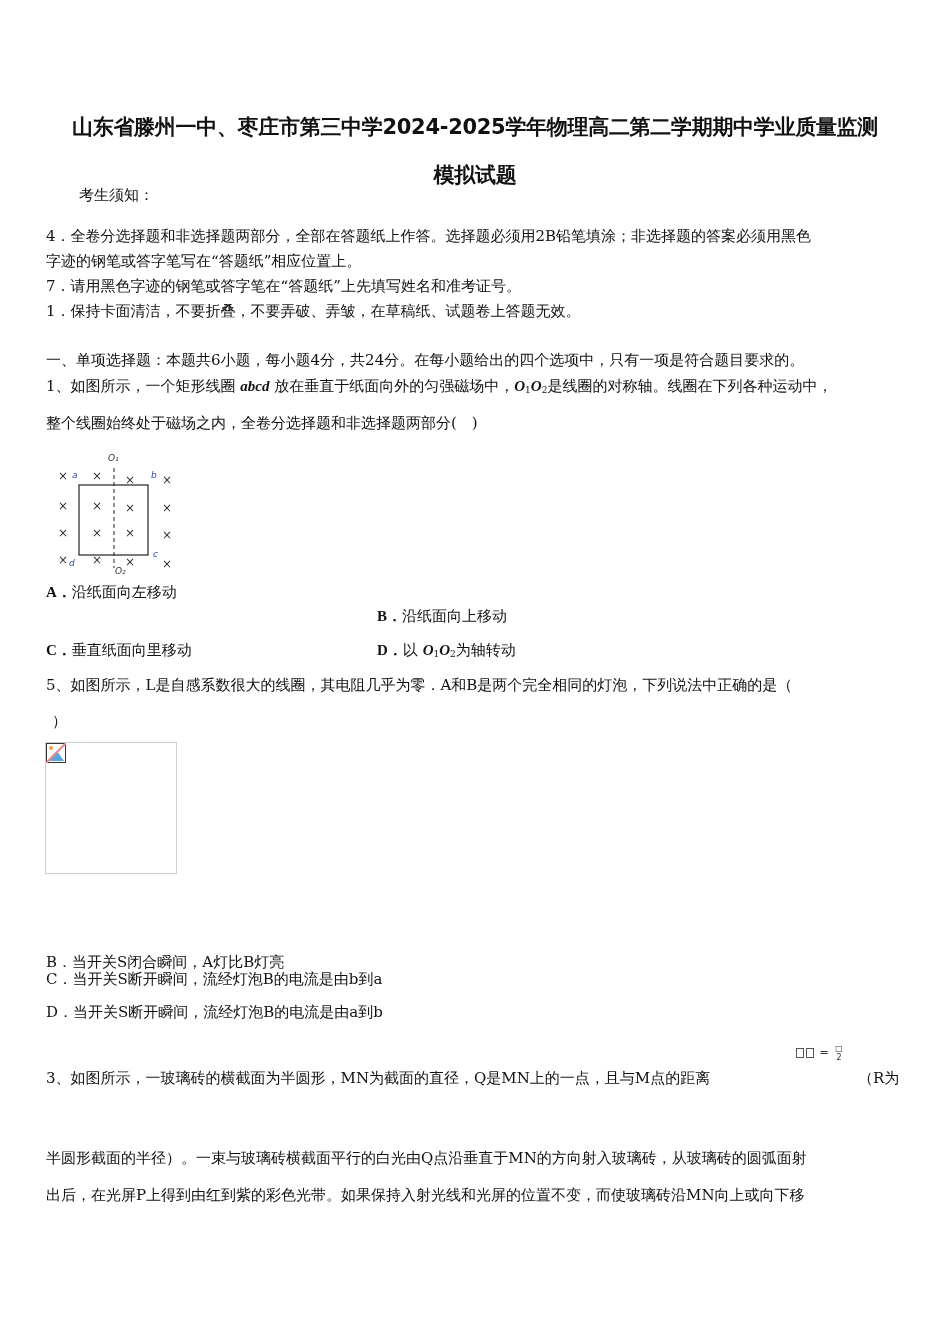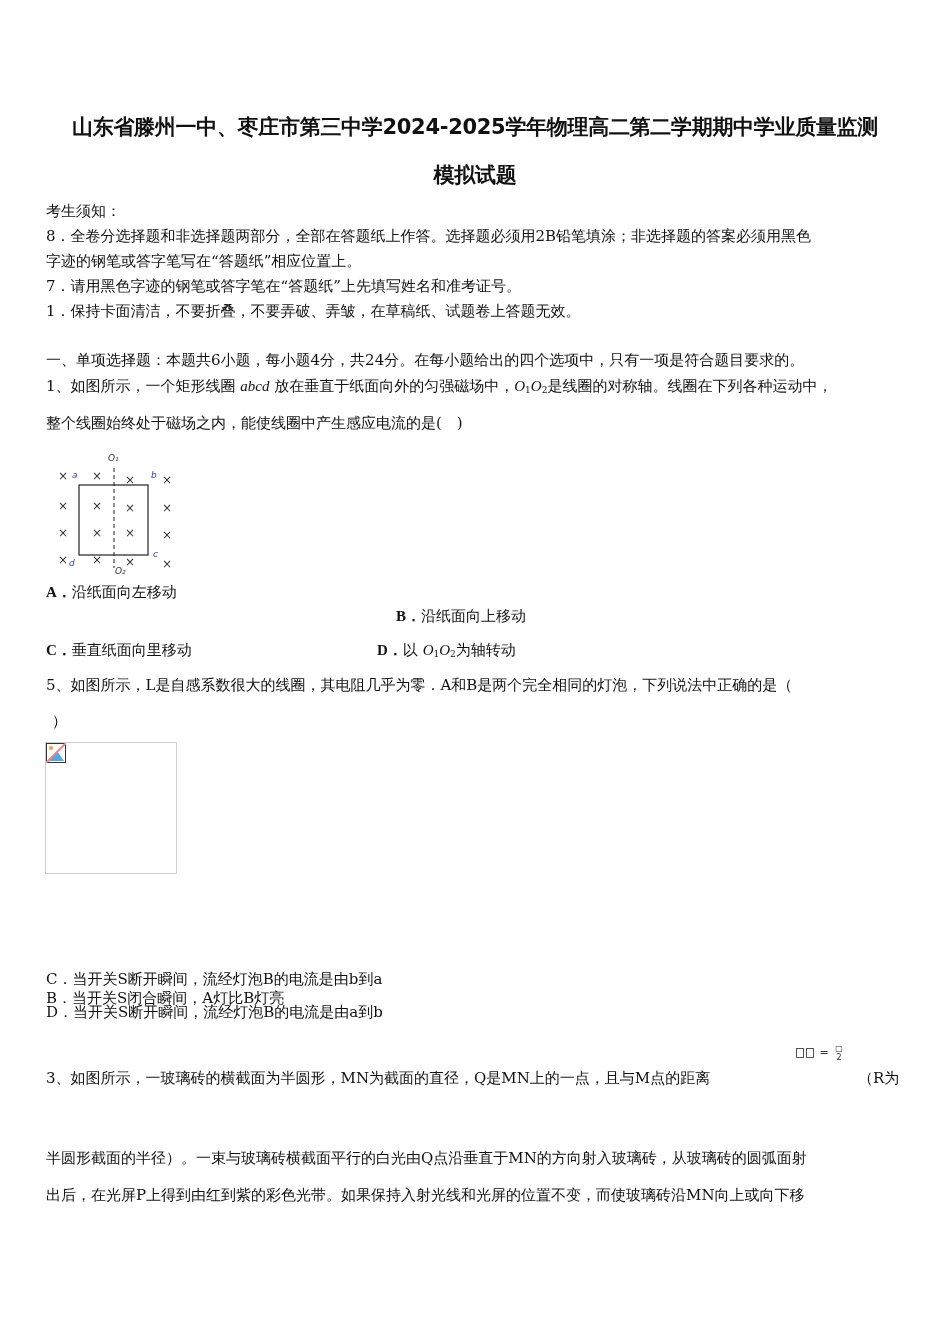--- a/index.html
+++ b/index.html
@@ -10,21 +10,21 @@
     }
     .page { position: absolute; left: 0; top: 0; width: 950px; height: 1344px; }
     .title {
       position: absolute; left: 0; width: 950px; text-align: center;
       font-family: "DejaVu Sans", "Liberation Sans", sans-serif;
       font-weight: bold; font-size: 21px; letter-spacing: -0.3px;
     }
     .line {
       position: absolute; left: 46px; font-size: 15px; white-space: nowrap; line-height: 20px;
     }
-    .it { font-style: italic; font-weight: normal; font-family: "Liberation Serif", serif; margin-top: 22px; }
+    .it { font-style: italic; font-weight: bold; font-family: "Liberation Serif", serif; margin-top: 22px; }
     .b { font-weight: bold; font-family: "Liberation Serif", serif; }
     sub { font-size: 9px; vertical-align: -2px; }
     .fig1 { position: absolute; left: 55px; top: 448px; width: 130px; height: 130px; }
     .broken-img {
       position: absolute; left: 45px; top: 742px; width: 132px; height: 132px;
       border: 1px solid #cfcfcf; box-sizing: border-box;
     }
     .broken-icon { position: absolute; left: 0; top: 0; width: 20px; height: 20px; }
     .formula {
       position: absolute; left: 796px; top: 1044px; font-size: 11px; color: #333;
@@ -34,32 +34,32 @@
     .formula .box { display: inline-block; width: 8px; height: 10px; border: 1px solid #555; margin-right: 2px; vertical-align: middle; box-sizing: border-box; }
   </style>
 </head>
 <body>
 
 <div class="page">
 
   <div class="title" style="top:113px;">山东省滕州一中、枣庄市第三中学2024-2025学年物理高二第二学期期中学业质量监测</div>
   <div class="title" style="top:161px;">模拟试题</div>
 
-  <div class="line" style="top:201px;">考生须知：</div>
-  <div class="line" style="top:226px;">8．全卷分选择题和非选择题两部分，全部在答题纸上作答。选择题必须用2B铅笔填涂；非选择题的答案必须用黑色</div>
+  <div class="line" style="top:185px;margin-left:33px;">考生须知：</div>
+  <div class="line" style="top:226px;">4．全卷分选择题和非选择题两部分，全部在答题纸上作答。选择题必须用2B铅笔填涂；非选择题的答案必须用黑色</div>
   <div class="line" style="top:251px;">字迹的钢笔或答字笔写在“答题纸”相应位置上。</div>
   <div class="line" style="top:276px;">7．请用黑色字迹的钢笔或答字笔在“答题纸”上先填写姓名和准考证号。</div>
   <div class="line" style="top:301px;">1．保持卡面清洁，不要折叠，不要弄破、弄皱，在草稿纸、试题卷上答题无效。</div>
 
   <div class="line" style="top:350px;">一、单项选择题：本题共6小题，每小题4分，共24分。在每小题给出的四个选项中，只有一项是符合题目要求的。</div>
 
   <div class="line" style="top:376px;">
     <span>1、如图所示，一个矩形线圈 </span><span class="it">abcd</span><span> 放在垂直于纸面向外的匀强磁场中，</span><span class="it">O</span><sub>1</sub><span class="it">O</span><sub>2</sub><span>是线圈的对称轴。线圈在下列各种运动中，</span>
   </div>
-  <div class="line" style="top:413px;">整个线圈始终处于磁场之内，能使线圈中产生感应电流的是(　)</div>
+  <div class="line" style="top:413px;">整个线圈始终处于磁场之内，全卷分选择题和非选择题两部分(　)</div>
 
   <svg class="fig1" viewBox="0 0 130 130">
     <g font-family="DejaVu Sans, sans-serif" font-size="12" fill="#333" text-anchor="middle">
       <text x="8" y="32">×</text>
         <text x="42" y="32">×</text>
         <text x="75" y="36">×</text>
         <text x="112" y="36">×</text>
       <text x="8" y="62">×</text>
         <text x="42" y="62">×</text>
         <text x="75" y="64">×</text>
@@ -81,21 +81,21 @@
       <text x="17" y="30" fill="#3344aa">a</text>
       <text x="96" y="30" fill="#3344aa">b</text>
       <text x="98" y="109" fill="#3344aa">c</text>
       <text x="14" y="118" fill="#3344aa">d</text>
     </g>
   </svg>
 
   <div class="line" style="top:582px;">
     <span class="b">A．</span><span>沿纸面向左移动</span>
   </div>
-  <div class="line" style="top:606px; left:396px;">
+  <div class="line" style="top:606px; left:377px;">
     <span class="b">B．</span><span>沿纸面向上移动</span>
   </div>
   <div class="line" style="top:640px;">
     <span class="b">C．</span><span>垂直纸面向里移动</span>
   </div>
   <div class="line" style="top:640px; left:377px;">
     <span class="b">D．</span><span>以 </span><span class="it">O</span><sub>1</sub><span class="it">O</span><sub>2</sub><span>为轴转动</span>
   </div>
 
   <div class="line" style="top:675px;">5、如图所示，L是自感系数很大的线圈，其电阻几乎为零．A和B是两个完全相同的灯泡，下列说法中正确的是（</div>
@@ -103,21 +103,21 @@
 
   <div class="broken-img">
     <svg class="broken-icon" viewBox="0 0 20 20">
       <rect x="0.5" y="0.5" width="19" height="19" fill="#ffffff" stroke="#333" stroke-width="1"></rect>
       <polygon points="2,18 11,8 18,18" fill="#5aa4e0"></polygon>
       <circle cx="5" cy="5" r="2" fill="#f0a040"></circle>
       <line x1="0" y1="20" x2="20" y2="0" stroke="#e88a8a" stroke-width="2"></line>
     </svg>
   </div>
 
-  <div class="line" style="top:988px;">B．当开关S闭合瞬间，A灯比B灯亮</div>
+  <div class="line" style="top:952px;">B．当开关S闭合瞬间，A灯比B灯亮</div>
   <div class="line" style="top:1002px;">D．当开关S断开瞬间，流经灯泡B的电流是由a到b</div>
   <div class="line" style="top:969px;">C．当开关S断开瞬间，流经灯泡B的电流是由b到a</div>
 
   <div class="line" style="top:1068px;">3、如图所示，一玻璃砖的横截面为半圆形，MN为截面的直径，Q是MN上的一点，且与M点的距离</div>
   <div class="formula">
     <span class="box"></span><span class="box"></span>
     <span>=</span>
     <span class="frac">
       <span>□</span><br>
       <span>2</span>

